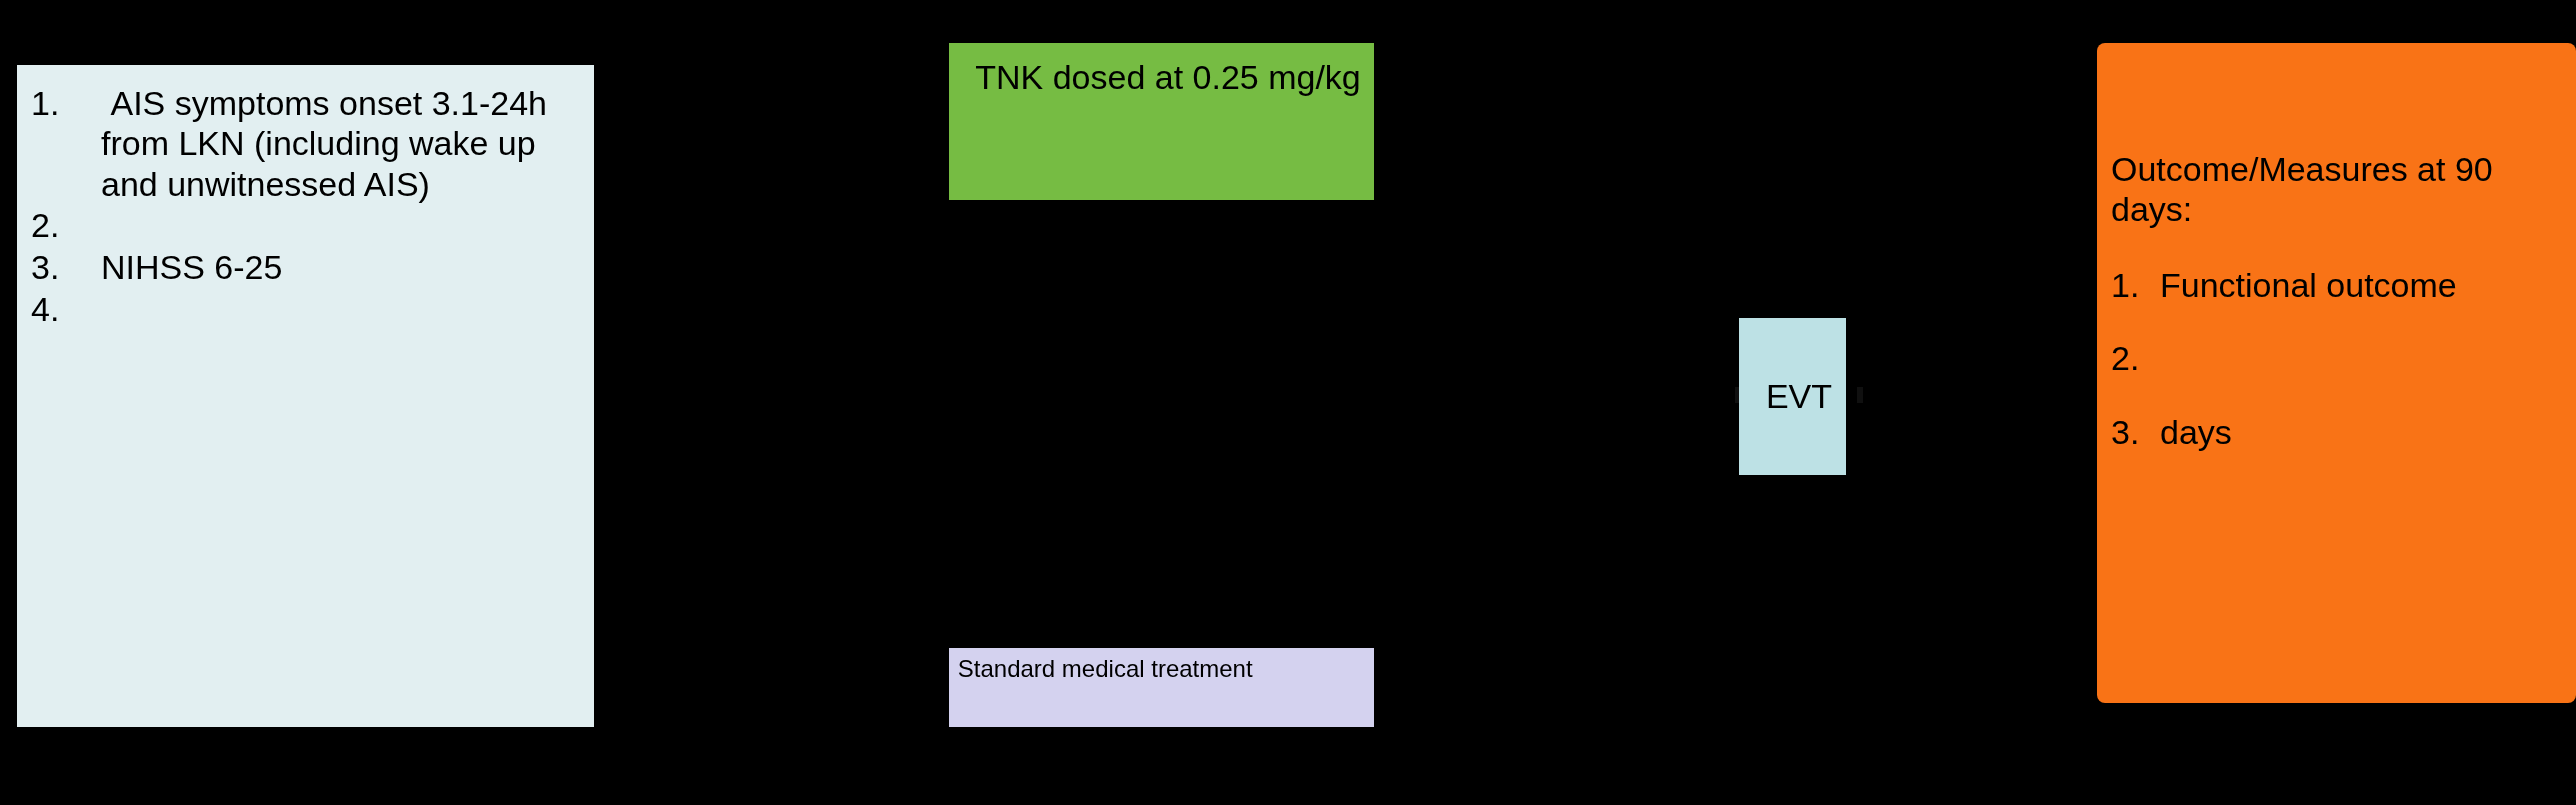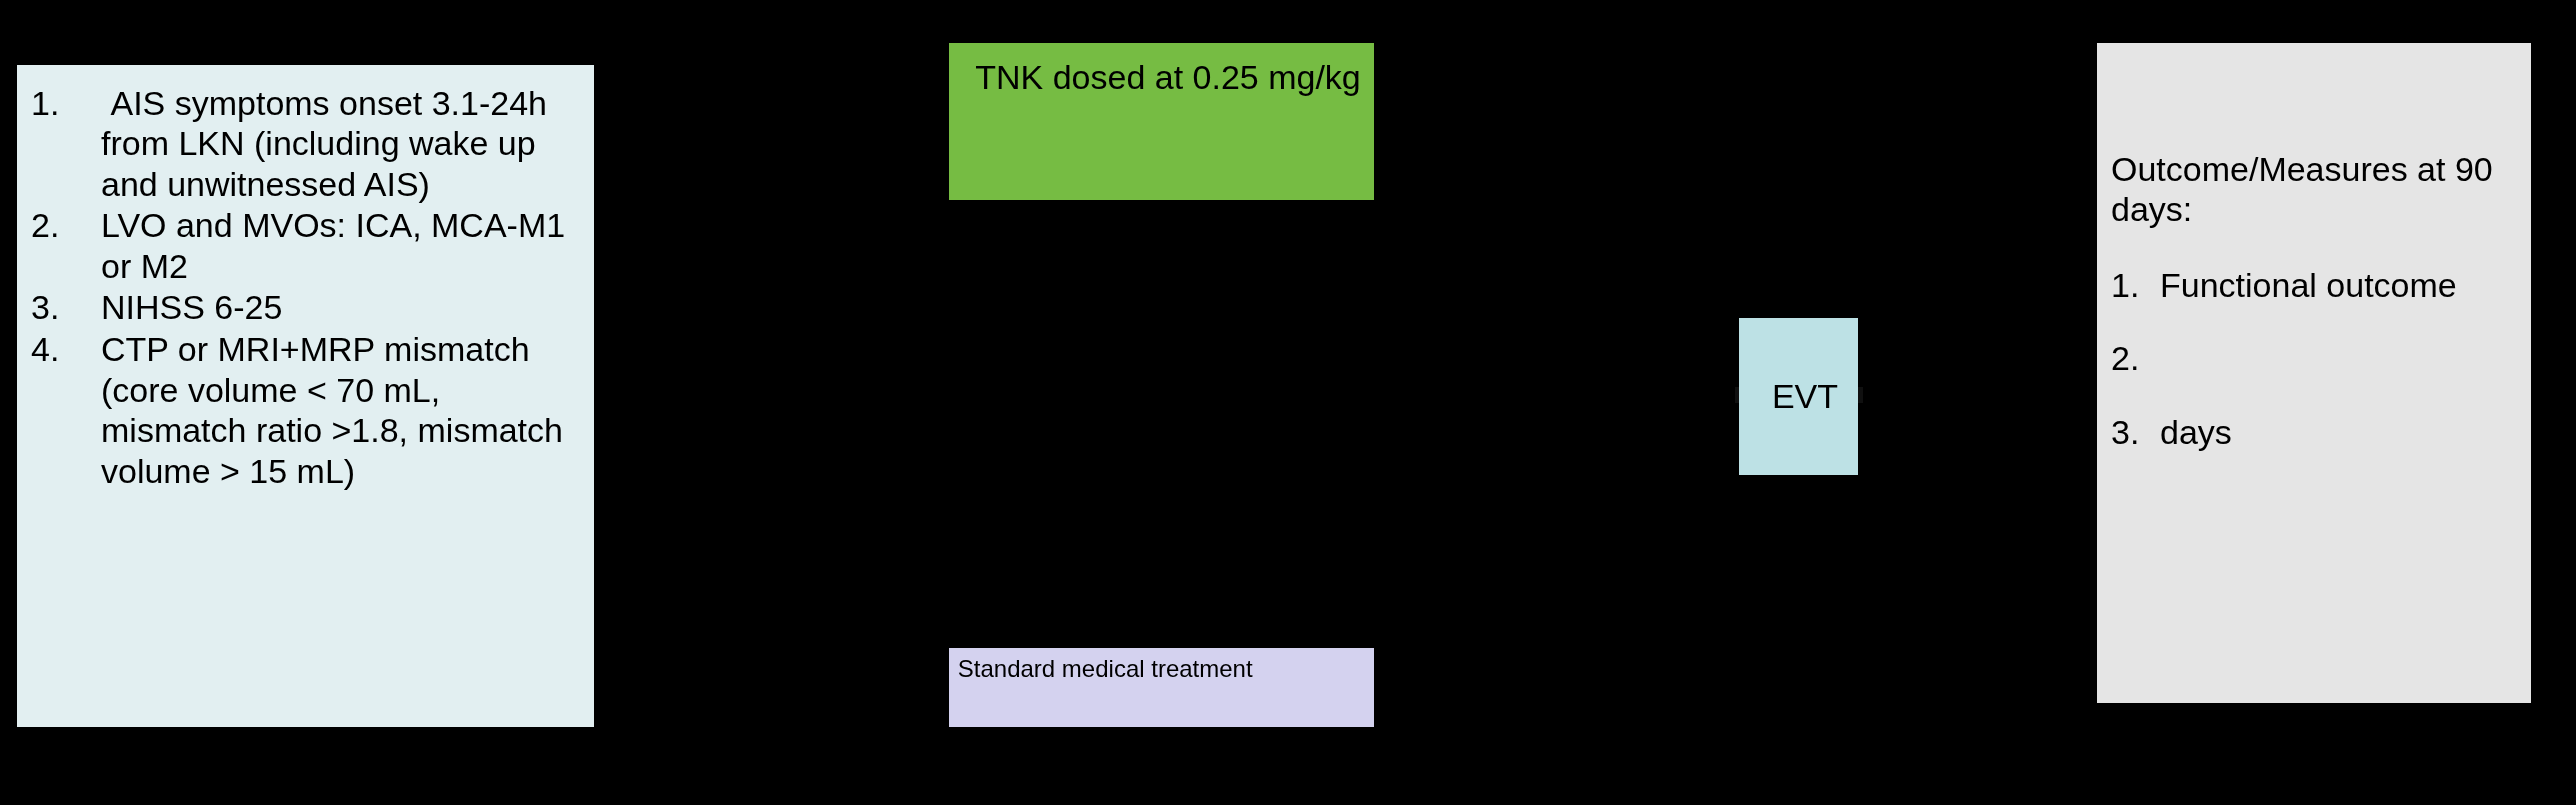--- a/index.html
+++ b/index.html
@@ -97,21 +97,21 @@
     font-size: 24px;
     line-height: 1.21;
     text-align: left;
     white-space: pre-line;
   }
 
   
   #evt-box {
     left: 1739px;
     top: 318px;
-    width: 119px;
+    width: 107px;
     height: 157px;
     background: #bde1e5;
     display: flex;
     align-items: center;
     justify-content: center;
   }
   #evt-label {
     font-size: 34px;
     line-height: 1.2;
     text-align: center;
@@ -125,24 +125,25 @@
     height: 16.4px;
     background: #101010;
   }
   #evt-stub-left  { left: 1735px; }
   #evt-stub-right { left: 1857px; }
 
   
   #outcomes-box {
     left: 2097px;
     top: 43px;
-    width: 434px;
+    width: 479px;
     height: 660px;
-    background: #e5e5e5;
+    background: #f97316;
     padding: 0 11.3px 0 14px;
+    border-radius: 8px;
   }
   .out-inner {
     position: relative;
     top: 106px;
     font-size: 34px;
     line-height: 1.19;
   }
   #outcomes-heading {
     white-space: pre-line;
     margin: 0 0 35px 0;
@@ -174,29 +175,27 @@
 <div id="canvas">
 
   <div class="node" id="criteria-box">
     <ul class="crit-list">
       <li class="crit-item">
         <span class="crit-num">1.</span>
         <span class="crit-text"> AIS symptoms onset 3.1-24h from LKN (including wake up and unwitnessed AIS)</span>
       </li>
       <li class="crit-item">
         <span class="crit-num">2.</span>
-        <span class="crit-text">LVO and MVOs: ICA, MCA-M1 or M2</span>
       </li>
       <li class="crit-item">
         <span class="crit-num">3.</span>
         <span class="crit-text">NIHSS 6-25</span>
       </li>
       <li class="crit-item">
         <span class="crit-num">4.</span>
-        <span class="crit-text">CTP or MRI+MRP mismatch (core volume &lt; 70 mL, mismatch ratio &gt;1.8, mismatch volume &gt; 15 mL)</span>
       </li>
     </ul>
   </div>
 
   <div class="node" id="tnk-box">
     <div id="tnk-label">TNK dosed at 0.25 mg/kg</div>
   </div>
 
   <div class="node" id="smt-box">
     <div id="smt-label">Standard medical treatment</div>

